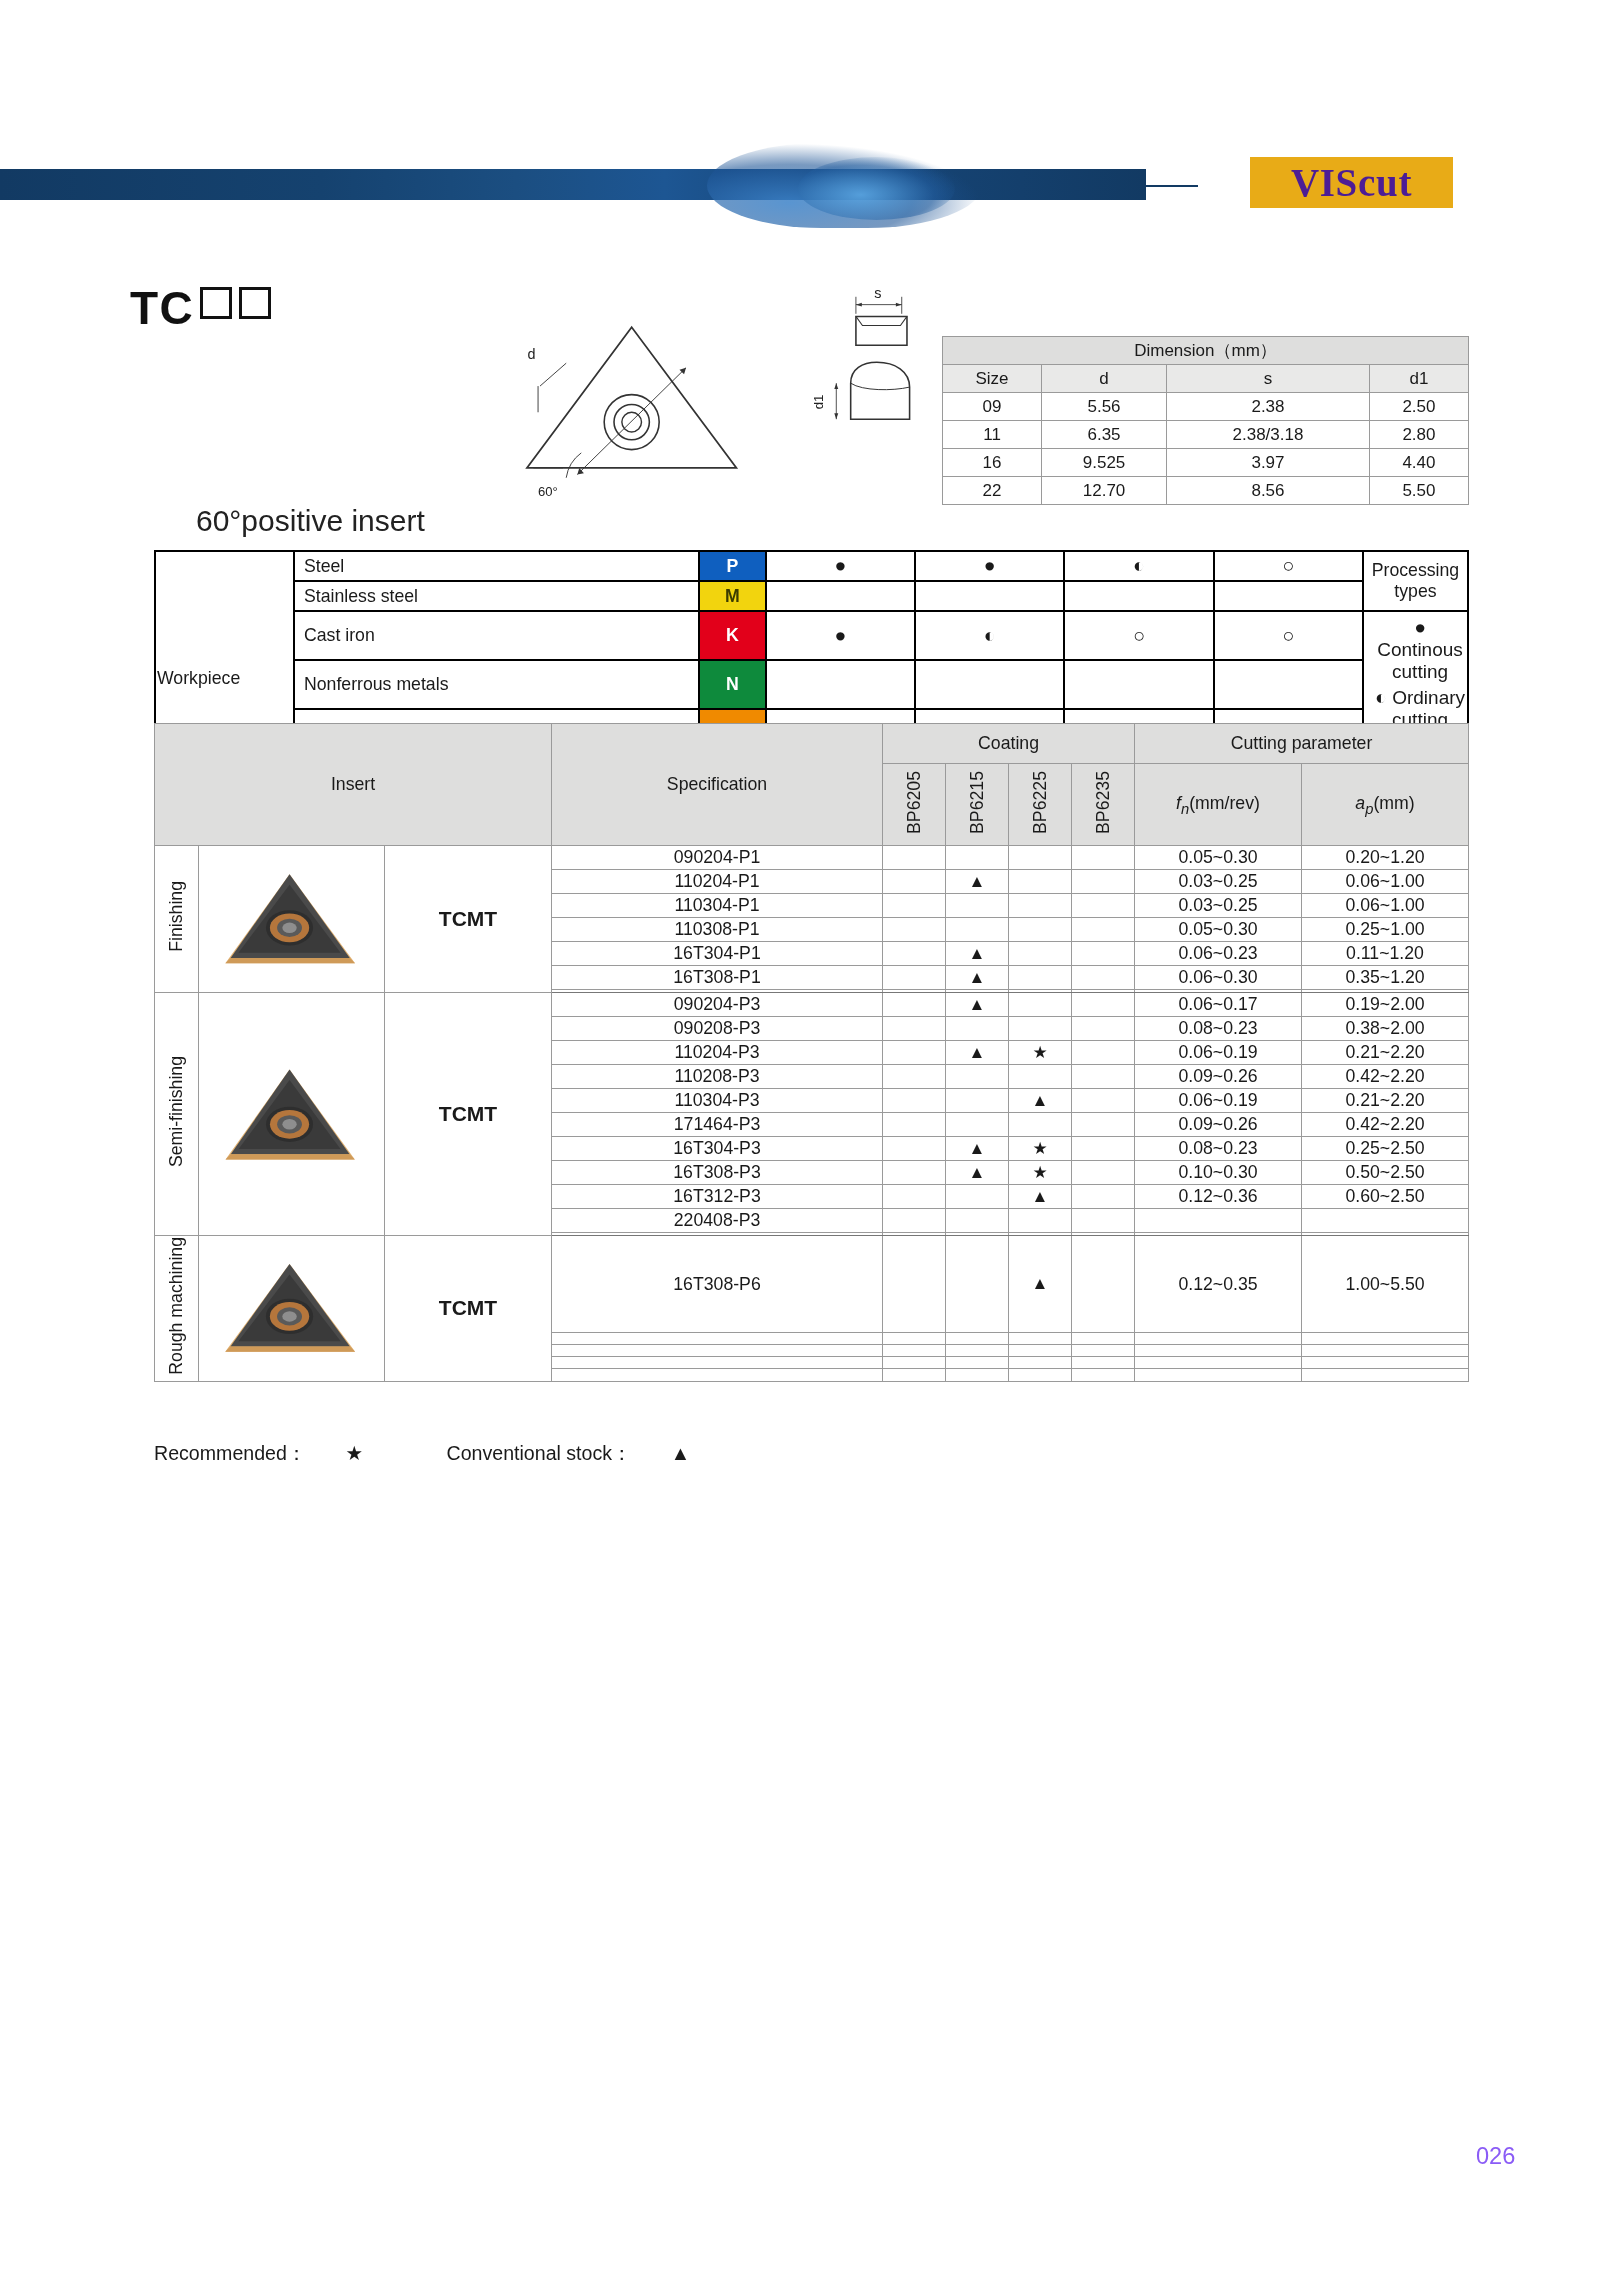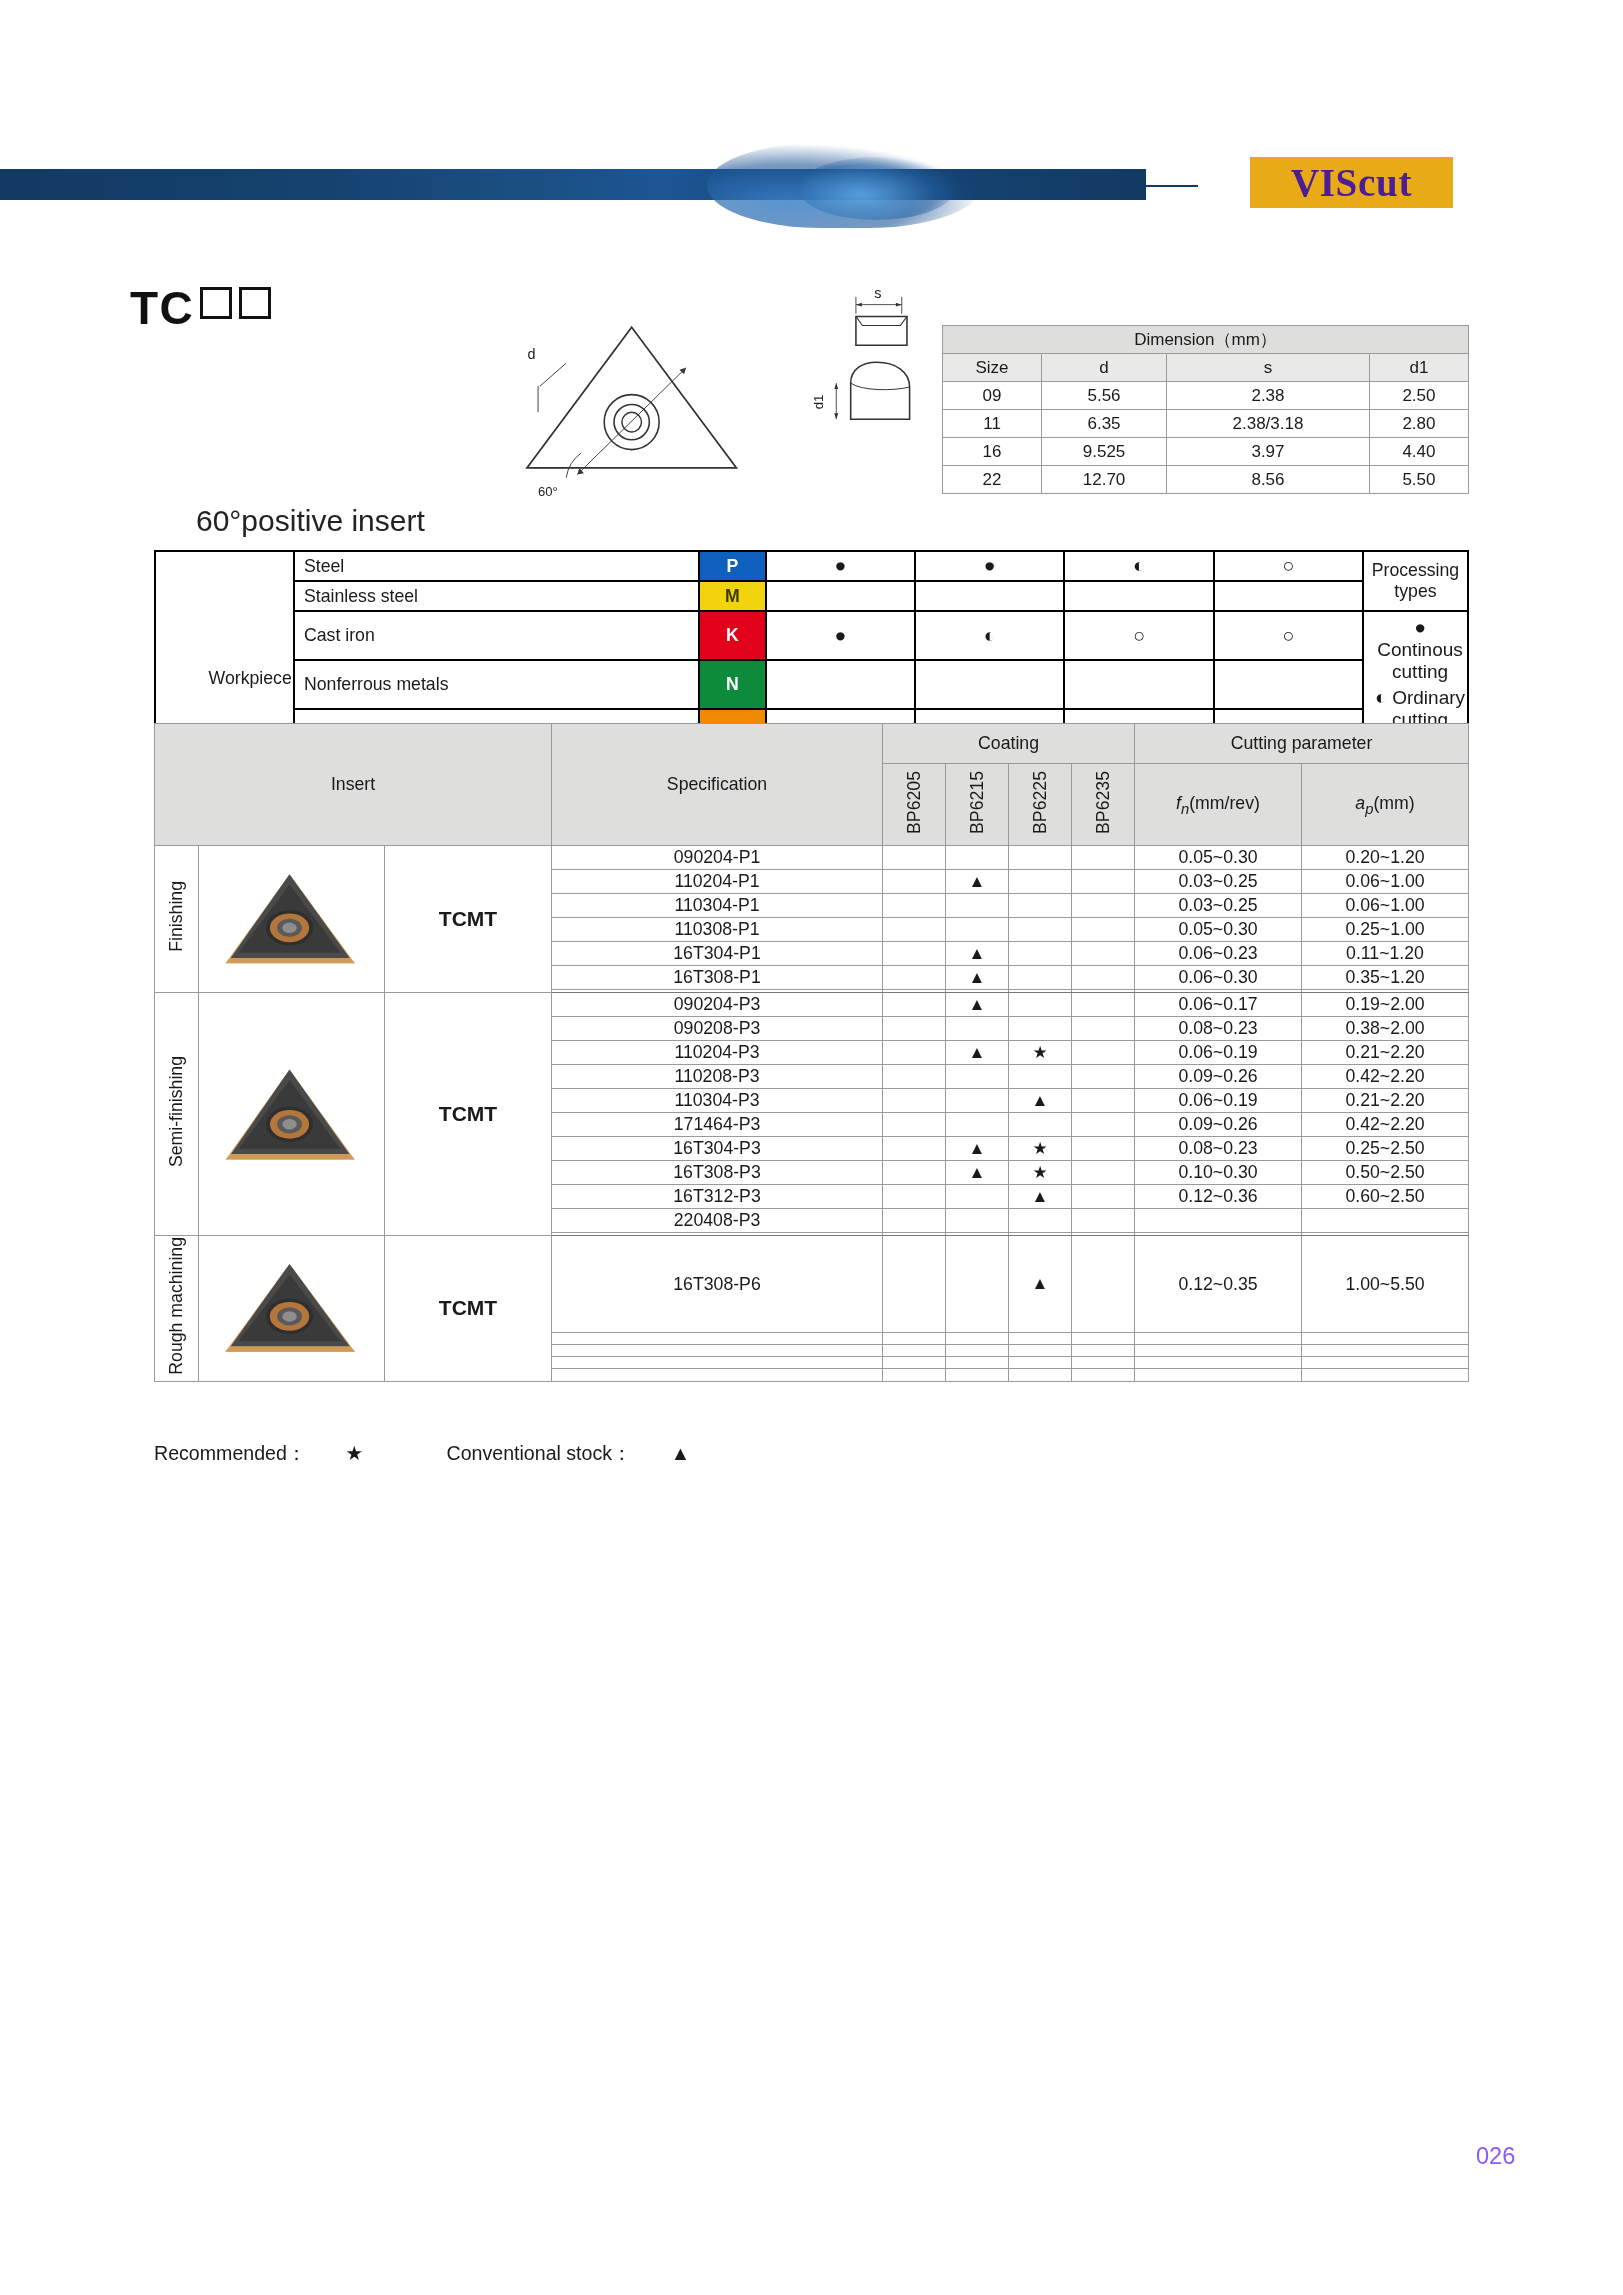--- a/index.html
+++ b/index.html
@@ -22,31 +22,31 @@
   
   .title{position:absolute;left:130px;top:281px;font-size:46px;font-weight:bold;letter-spacing:1.3px;color:#111;}
   .title .sq{display:inline-block;width:26px;height:26px;border:3.3px solid #111;margin-left:6.5px;vertical-align:5.2px;}
   .subtitle{position:absolute;left:196px;top:504px;font-size:30px;color:#222;}
 
   
   .fig-tri{position:absolute;left:504px;top:314px;width:275px;height:190px;}
   .fig-side{position:absolute;left:785px;top:285px;width:151px;height:216px;}
 
   
-  .dim{position:absolute;left:942px;top:325px;width:527px;border-collapse:collapse;
+  .dim{position:absolute;left:942px;top:336px;width:527px;border-collapse:collapse;
        font-size:17px;text-align:center;}
   .dim th,.dim td{border:1px solid #9a9a9a;height:25px;}
   .dim .head{background:#dededd;font-weight:normal;}
   .dim .sub{background:#e9e9e8;}
 
   
   .wp{position:absolute;left:154px;top:550px;width:1315px;}
   .wp table{border-collapse:collapse;font-size:17.7px;width:100%;}
   .wp td{border:2px solid #000000;height:26px;}
-  .wp .lbl{width:137px;text-align:right;}
+  .wp .lbl{width:137px;text-align:left;}
   .wp .mat{width:406px;padding-left:9.2px;}
   .wp .code{width:65px;text-align:center;color:#fff;font-weight:bold;}
   .wp .mcell{width:151px;text-align:center;}
   .wp .pt{text-align:center;}
   .wp .rule-top{border-top:2px solid #444;}
   .wp .rule-bot{border-bottom:2px solid #444;}
   .c-P{background:#0f5fbf;}
   .c-M{background:#f2d40e;color:#3b3b00 !important;}
   .c-K{background:#e2001a;}
   .c-N{background:#0e8a3c;}

